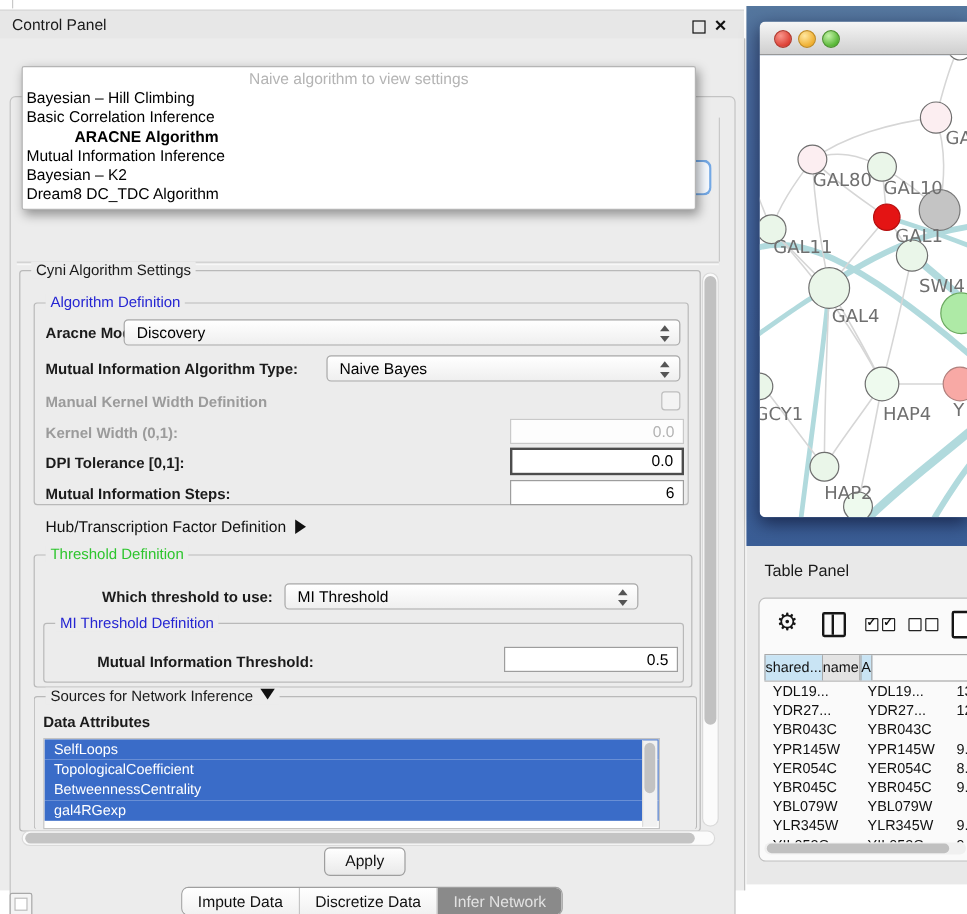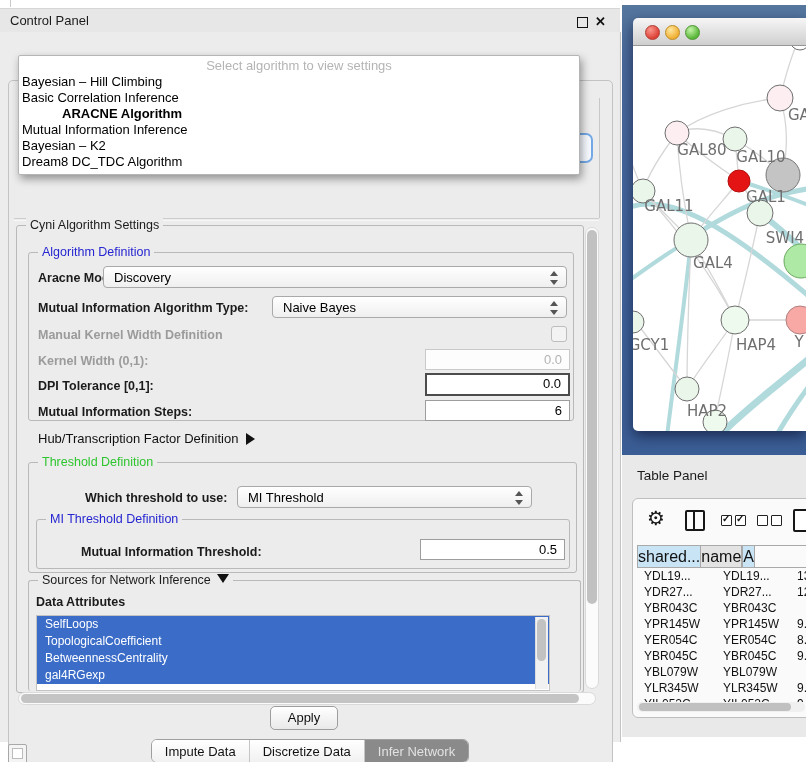--- a/index.html
+++ b/index.html
@@ -100,21 +100,21 @@
   .cbp{position:absolute;top:16px;display:flex;gap:3px;}
   .cb{width:9px;height:9px;border:1.5px solid #222;border-radius:1px;position:relative;background:#fff;}
   .cb.ck::after{content:"✓";position:absolute;left:0px;top:-3px;font-size:10px;font-weight:bold;color:#111;}
   .docico{position:absolute;left:160px;top:10px;width:17px;height:19px;border:2px solid #161616;border-radius:2px;background:#fff;}
   .ttable{position:absolute;left:4px;top:46px;width:200px;}
   .trow{display:flex;height:16px;}
   .trow .c{font-size:12px;color:#111;line-height:16px;padding-left:7px;box-sizing:border-box;
            white-space:nowrap;overflow:hidden;}
   .c.c1{width:79px;} .c.c2{width:74px;} .c.c3{width:47px;}
   .thead{display:flex;height:21px;border-top:1px solid #a9a9a9;border-bottom:1px solid #a9a9a9;}
-  .thead .h{font-size:16px;color:#111;line-height:21px;text-align:left;box-sizing:border-box;
+  .thead .h{font-size:12px;color:#111;line-height:21px;text-align:left;box-sizing:border-box;
             border-right:1px solid #a9a9a9;border-left:1px solid #a9a9a9;}
   .h.hblue{background:#c9e4f4;} .h.hgray{background:#e3e3e3;border-left:none;}
   .tp-hsb{position:absolute;left:4px;top:203px;width:168px;height:10px;background:#f0f0f0;border-radius:5px;}
   .tp-hsb .th{position:absolute;left:2px;top:1px;width:152px;height:8px;background:#c0c0c0;border-radius:4px;}
   .corner-ico{position:absolute;left:8px;top:744px;width:17px;height:18px;border:1px solid #a8a8a8;
               border-radius:2px;background:#f4f4f4;}
   .corner-ico i{position:absolute;left:3px;top:3px;width:9px;height:9px;border:1px solid #bbb;background:#fff;}
 </style>
 </head>
 <body>
@@ -248,21 +248,21 @@
             <span>Discretize Data</span>
           </div>
         <div class="tab sel">
             <span>Infer Network</span>
           </div>
       </div>
     </div>
   </div>
 
   <div class="popup">
-    <div class="ph">Select algorithm to view settings</div>
+    <div class="ph">Naive algorithm to view settings</div>
     <div class="it" style="top:18px;">Bayesian – Hill Climbing</div>
     <div class="it" style="top:34px;">Basic Correlation Inference</div>
     <div class="it bold" style="top:50px;padding-left:43px;">ARACNE Algorithm</div>
     <div class="it" style="top:66px;">Mutual Information Inference</div>
     <div class="it" style="top:82px;">Bayesian – K2</div>
     <div class="it" style="top:98px;">Dream8 DC_TDC Algorithm</div>
   </div>
 
   <div class="desktop">
     <div class="net-win">

